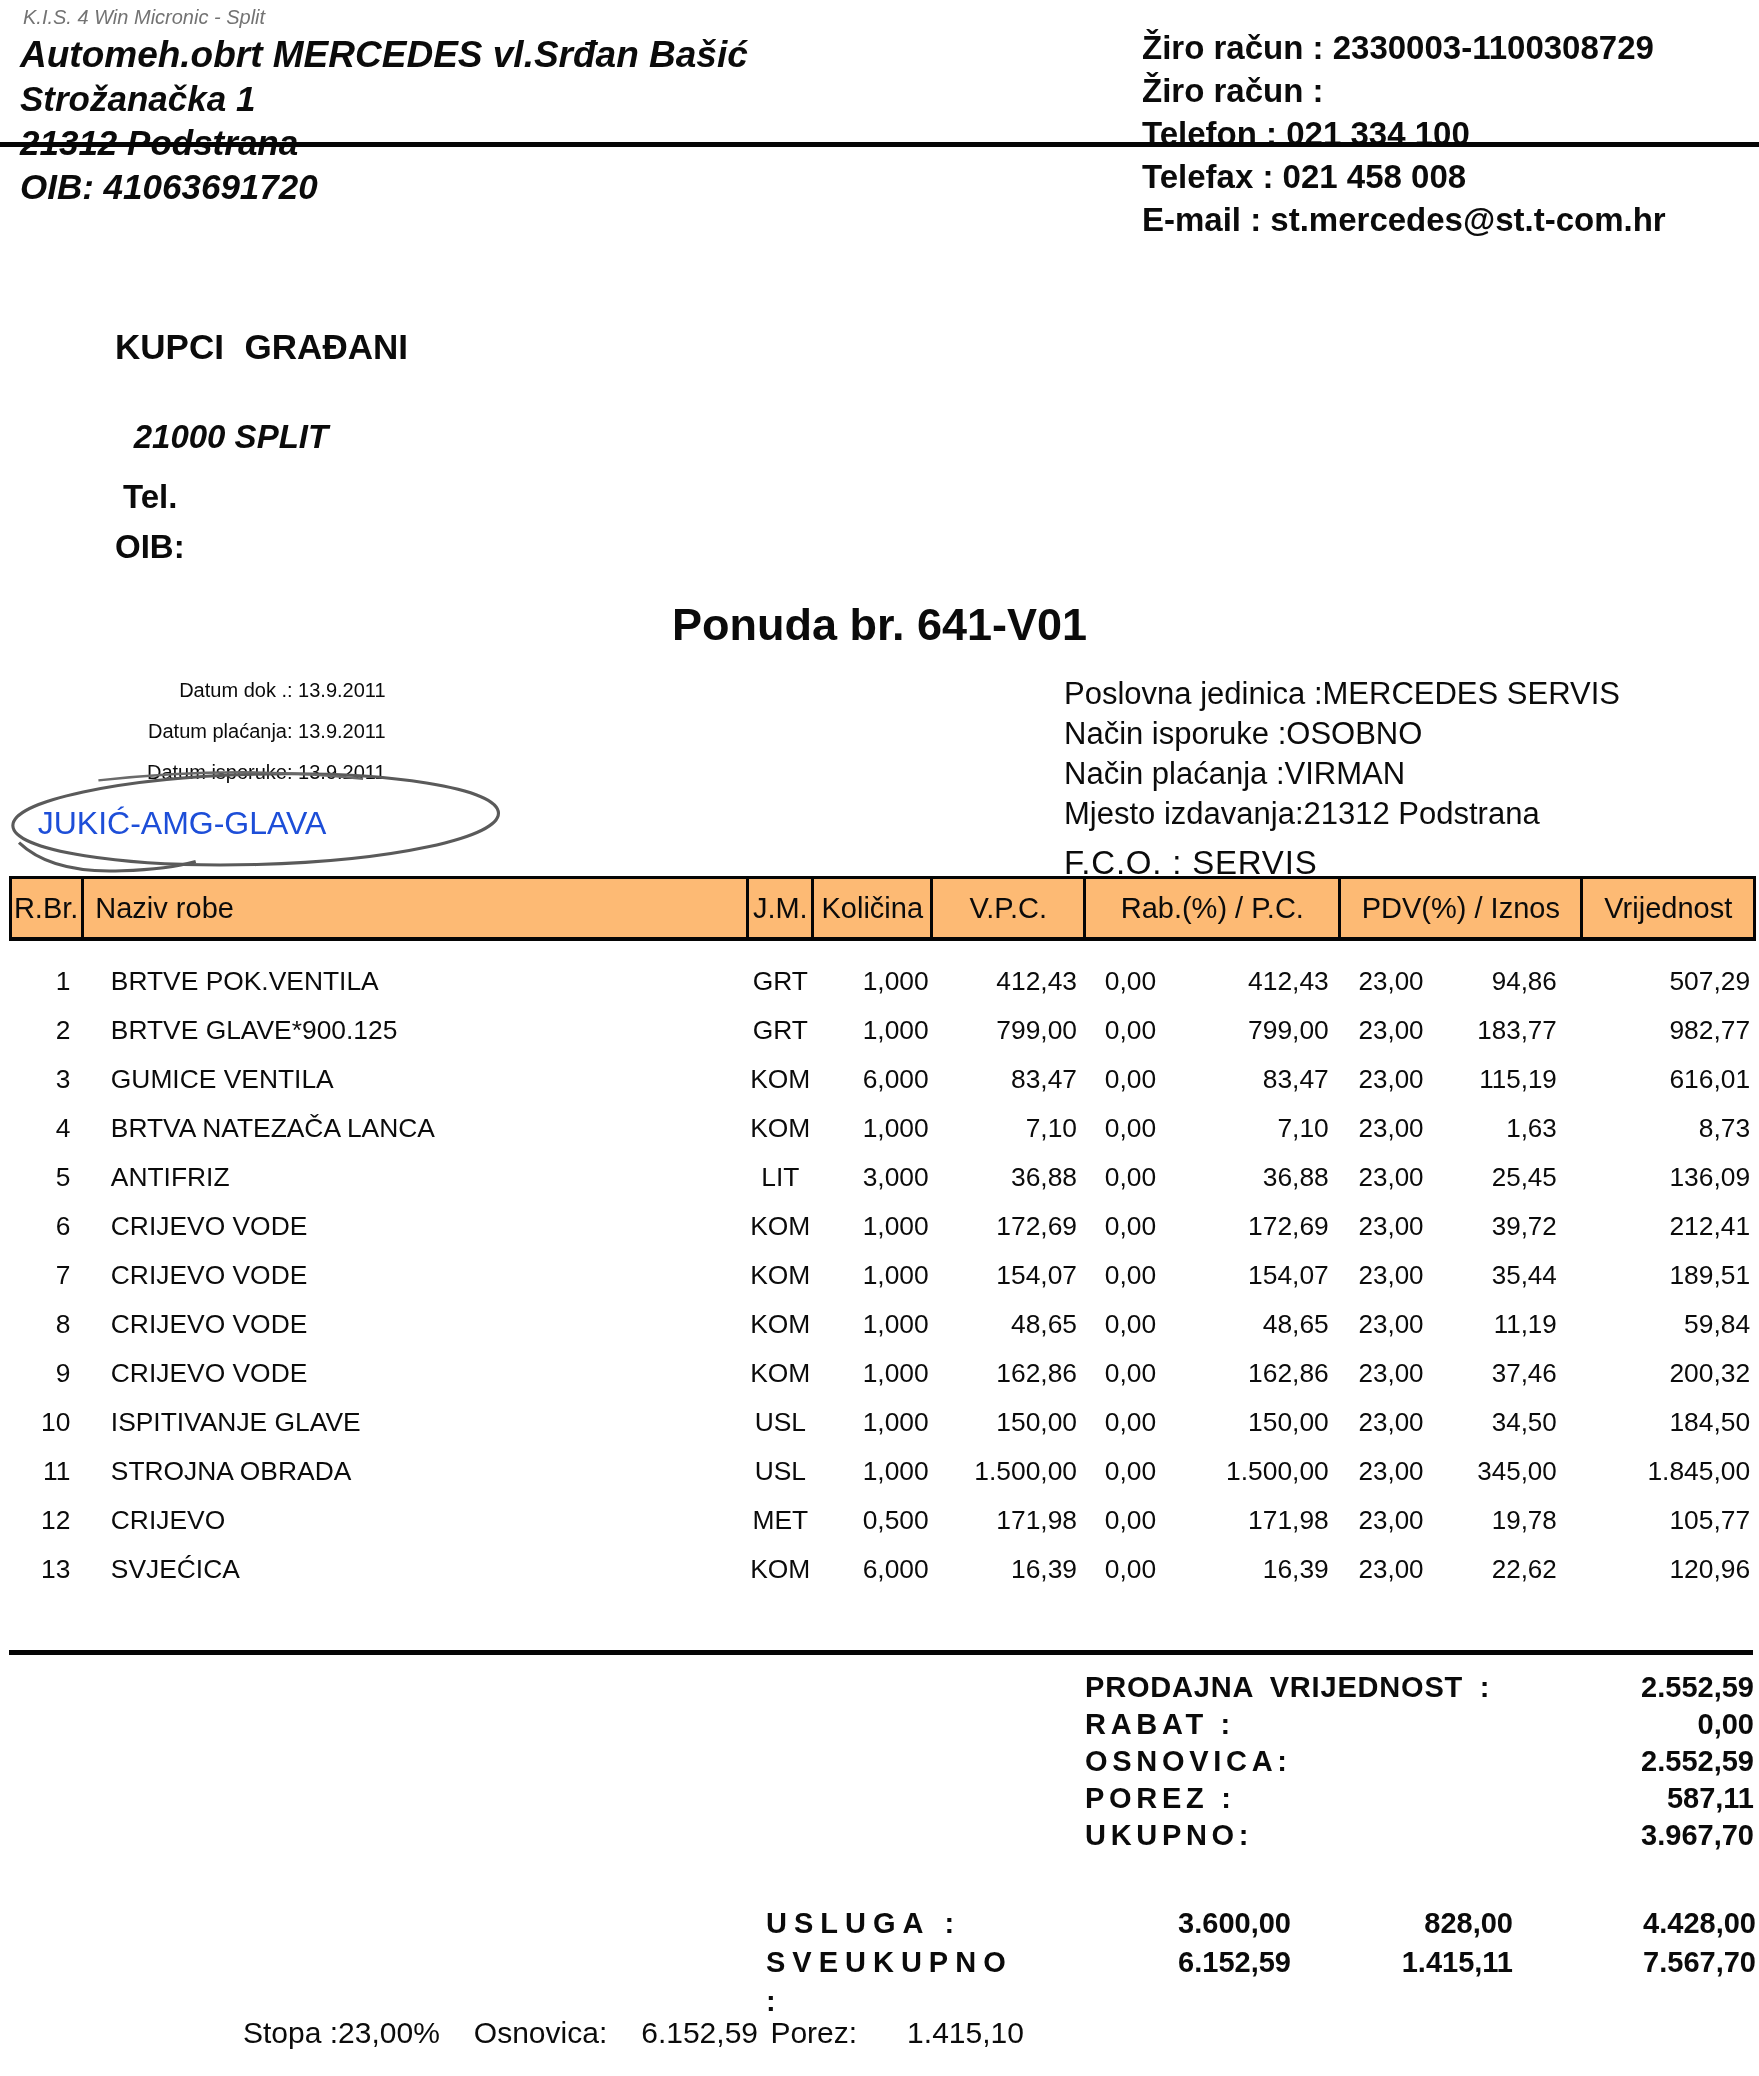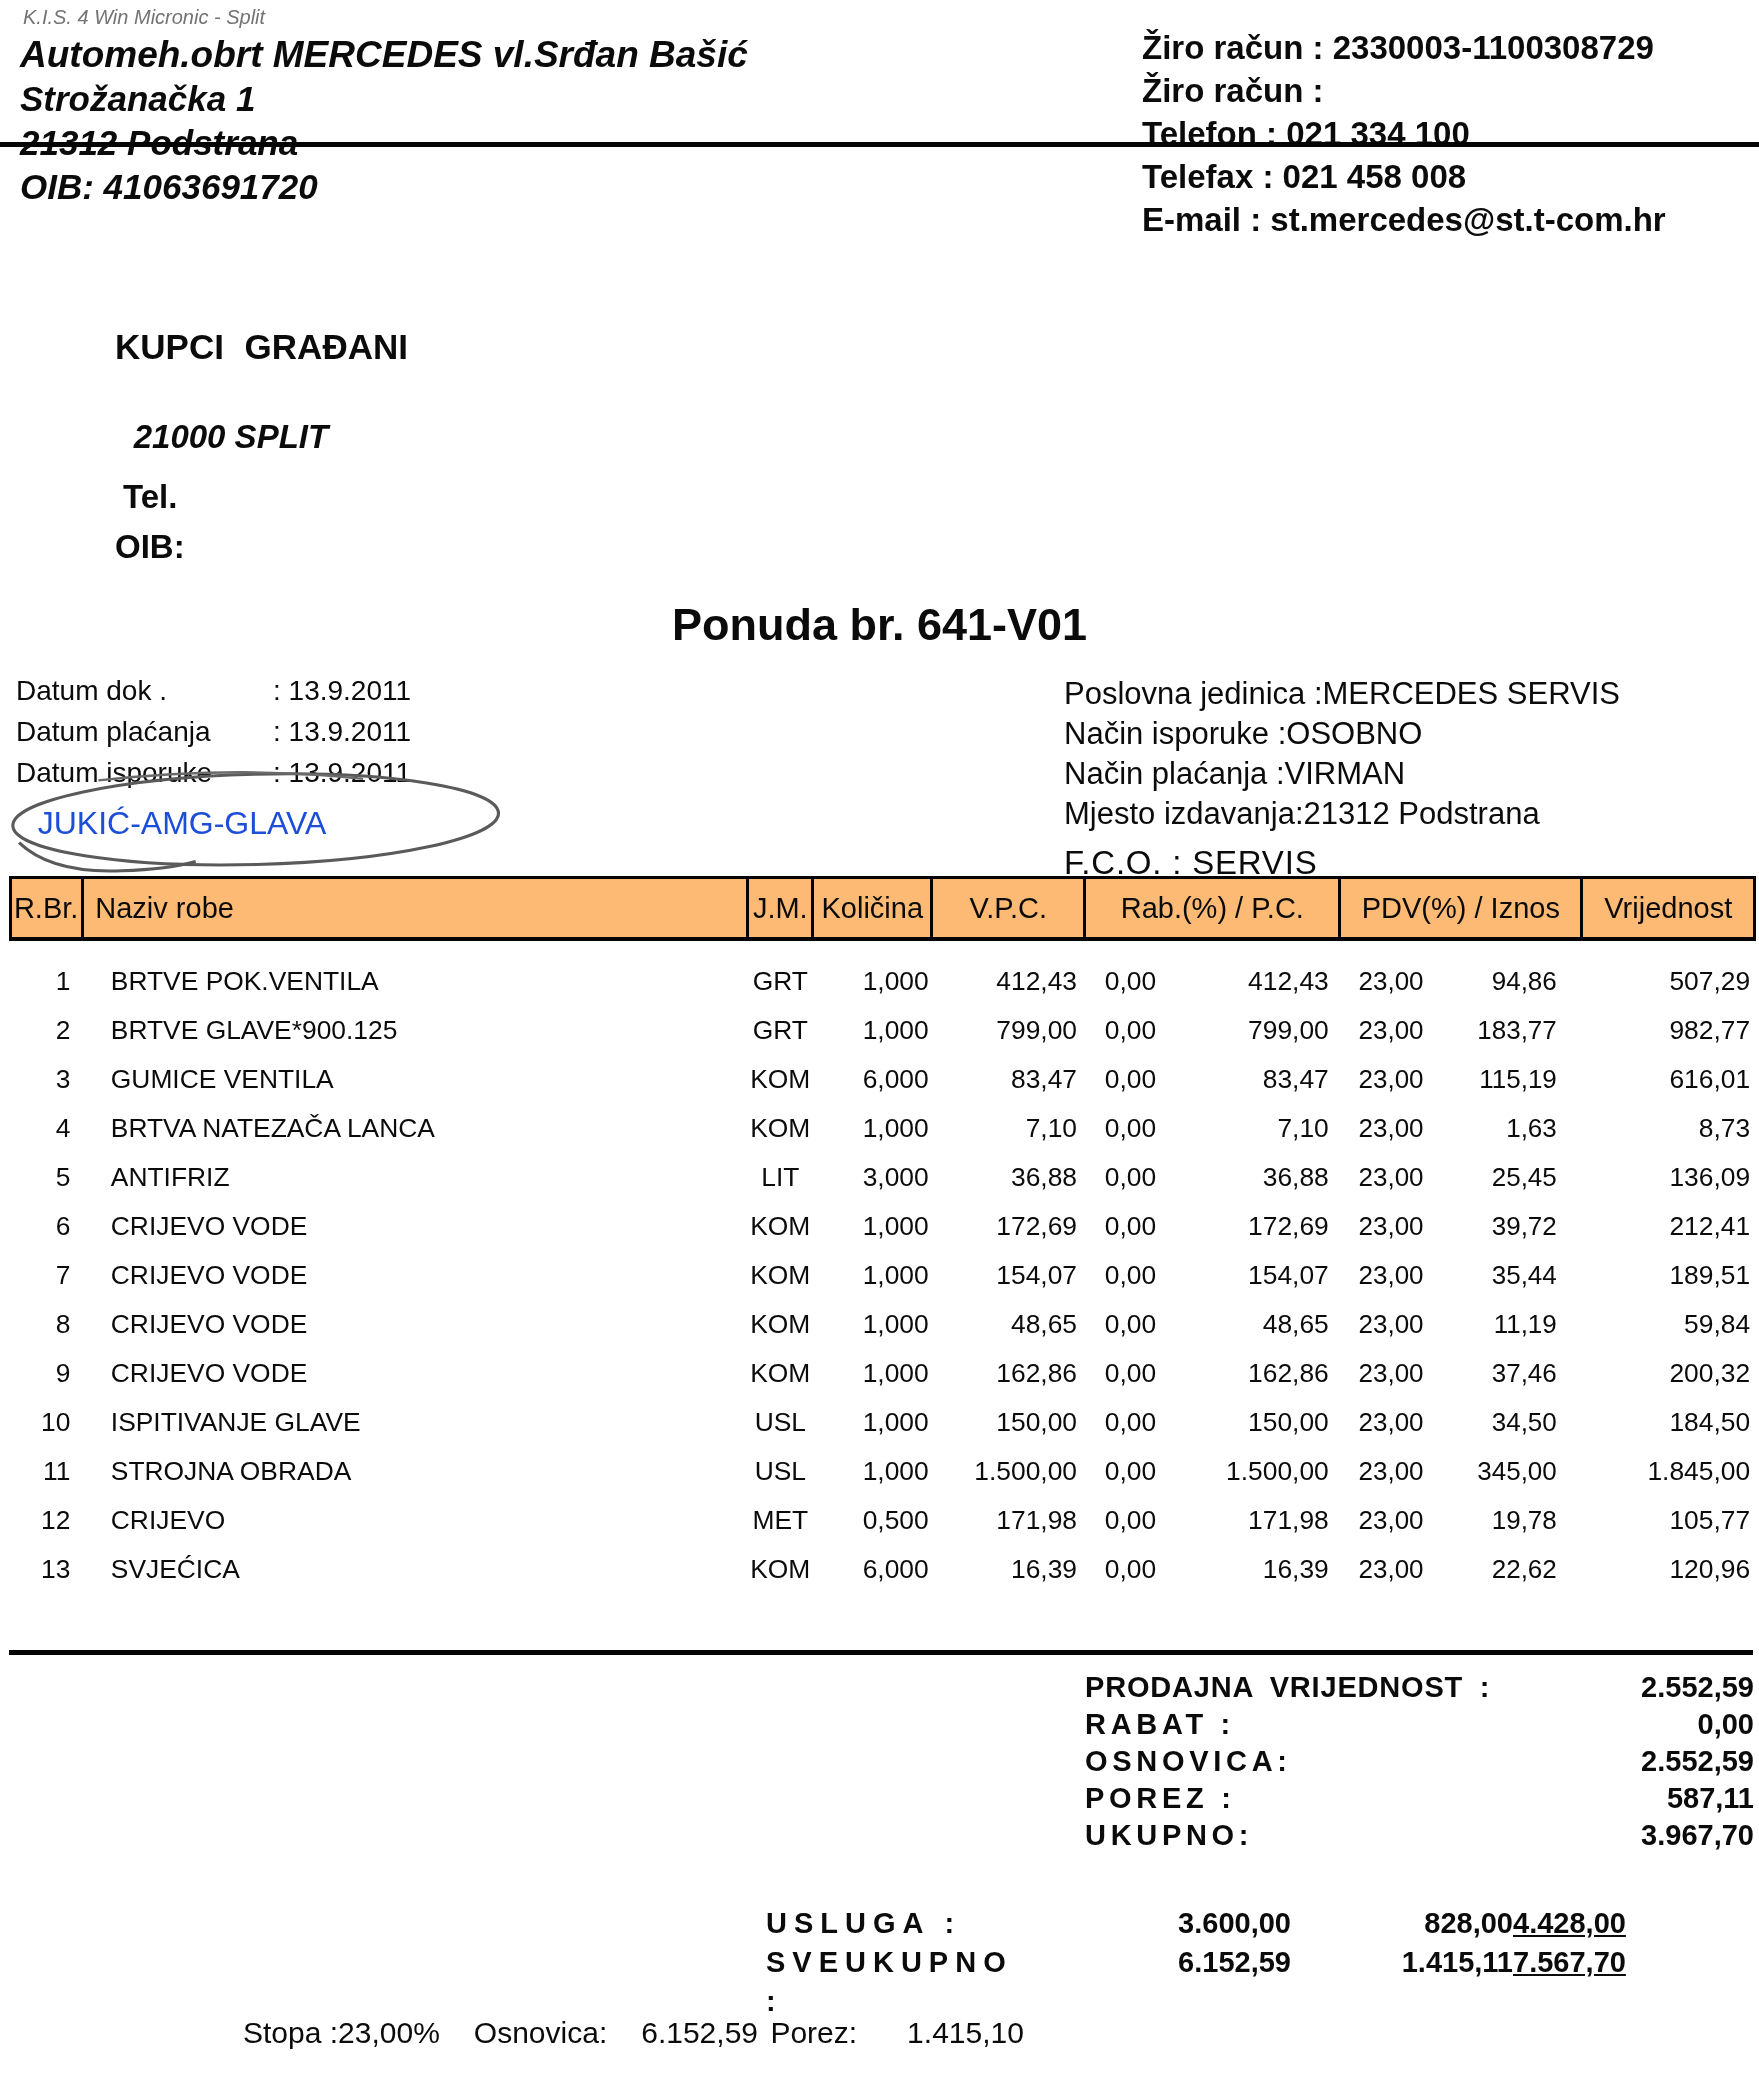--- a/index.html
+++ b/index.html
@@ -21,21 +21,21 @@
 
   
   .customer{position:absolute;left:115px;top:327px;font-weight:700;}
   .customer .group{font-size:35px;word-spacing:11px;}
   .customer .city{font-size:33px;margin:51px 0 0 18.7px;font-style:italic;}
   .customer .tel{font-size:33px;margin:22px 0 0 8px;}
   .customer .oib{font-size:33px;margin:12.4px 0 0 0;}
 
   .doc-title{position:absolute;left:0;top:599px;width:1759px;text-align:center;font-size:45px;font-weight:700;}
 
-  .dates{position:absolute;left:16px;top:670px;font-size:28px;line-height:41px;}
+  .dates{position:absolute;left:30px;top:670px;font-size:20px;line-height:41px;text-align:right;}
   .dates .row{display:flex;}
   .dates .lbl{width:257px;}
   .details{position:absolute;left:1064px;top:674px;font-size:31px;line-height:40px;}
   .details .fco{font-size:33px;margin-top:9.3px;letter-spacing:0.8px;}
 
   
   .annotation{position:absolute;left:4.7px;top:768px;width:506px;height:109px;}
   .annotation svg{position:absolute;left:0;top:0;}
   .annotation .txt{position:absolute;left:33px;top:37px;font-size:32px;color:#1d4ed8;}
 
@@ -77,21 +77,21 @@
   .totals .row{display:flex;justify-content:space-between;}
   .totals .lbl{letter-spacing:4.7px;}
   .totals .row.prodajna .lbl{letter-spacing:0.8px;word-spacing:7.8px;}
 
   
   .summary{position:absolute;left:766px;top:1904px;width:992px;font-size:29px;font-weight:700;line-height:39px;}
   .summary .row{display:flex;}
   .summary .lbl{width:268px;letter-spacing:7px;}
   .summary .v1{width:257px;text-align:right;}
   .summary .v2{width:222px;text-align:right;}
-  .summary .v3{width:243px;text-align:left;text-decoration:underline;}
+  .summary .v3{width:243px;text-align:right;}
 
   
   .taxline{position:absolute;left:243px;top:2016px;font-size:30px;display:flex;}
   .taxline .seg{white-space:pre;}
   .taxline .g40{margin-left:34px;}
   .taxline .g16{margin-left:12.4px;}
   .taxline .g60{margin-left:50px;}
 </style>
 </head>
 <body>

